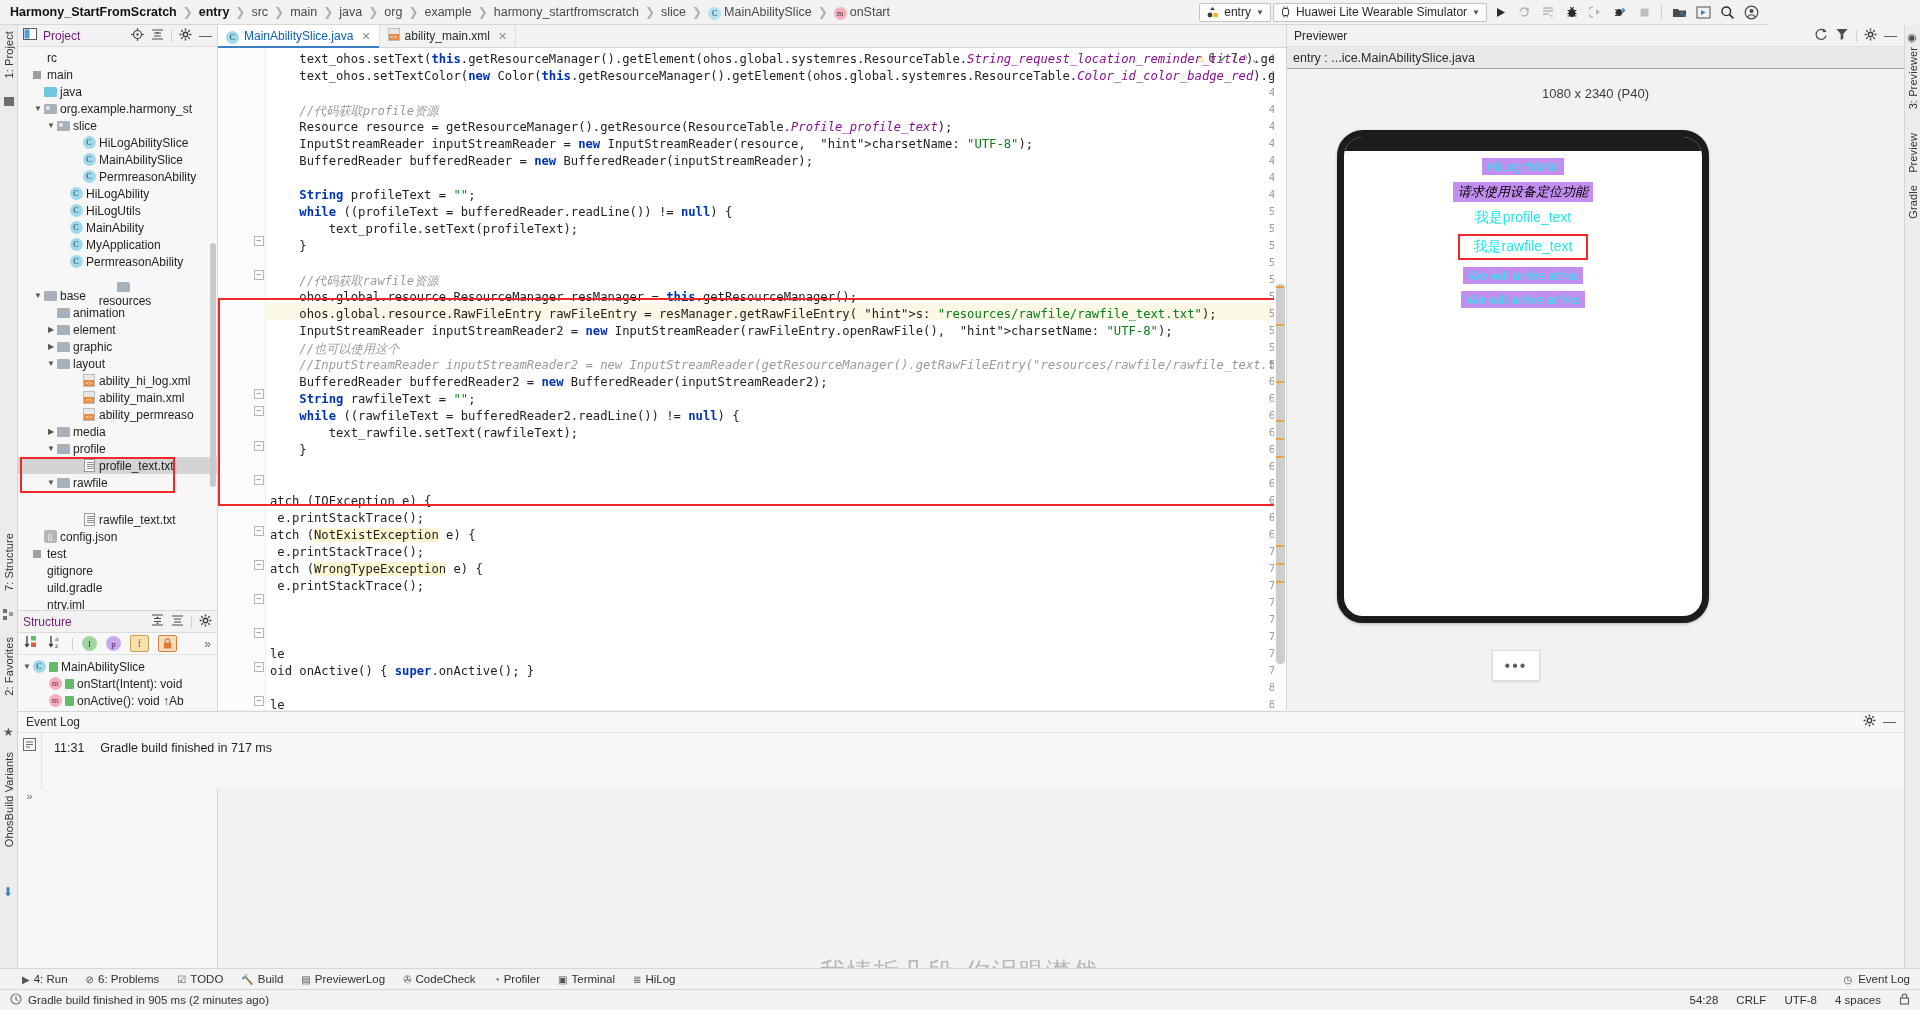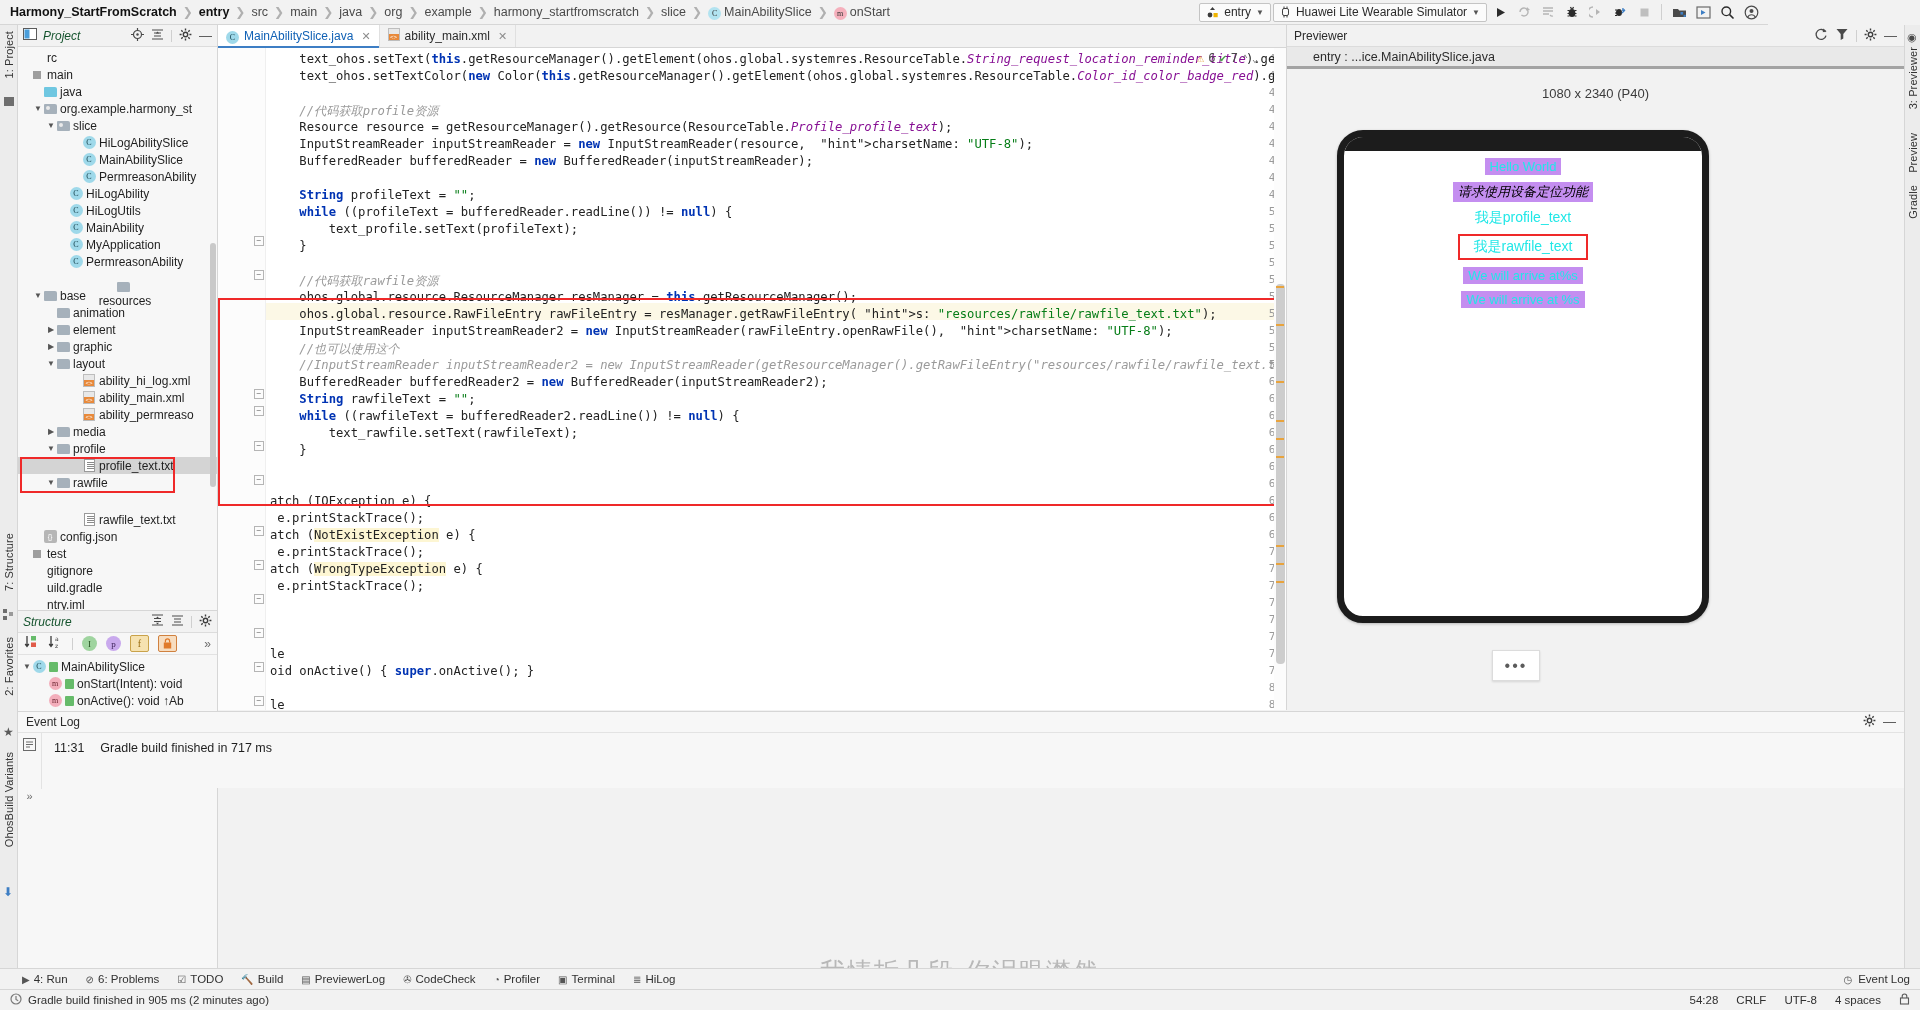--- a/index.html
+++ b/index.html
@@ -32,21 +32,21 @@
   .lrail { position:absolute; left:0; top:25px; width:18px; height:960px;
     background:#ececec; border-right:1px solid #d6d6d6; }
   .vtext { position:absolute; writing-mode:vertical-rl; transform:rotate(180deg);
     font-size:11px; color:#333; white-space:nowrap; letter-spacing:0.1px;}
 
   
   .proj { position:absolute; left:18px; top:25px; width:200px; height:585px;
     background:#f7f7f7; border-right:1px solid #d6d6d6; }
   .panelhdr { height:22px; display:flex; align-items:center; padding:0 5px;
     background:#f2f2f2; border-bottom:1px solid #dcdcdc; gap:6px; }
-  .panelhdr .ttl { font-size:12px; color:#14532d;font-style:italic; }
+  .panelhdr .ttl { font-size:12px; color:#701a75; }
   .hicons { margin-left:auto; display:flex; align-items:center; gap:7px; }
   .tree { position:absolute; top:22px; left:0; right:0; bottom:0; overflow:hidden;
     background:#f7f7f7; padding-top:2px; }
   .trow { height:17px; display:flex; align-items:center; font-size:12px;
     color:#1f1f1f; white-space:nowrap; position:relative; }
   .trow.sel { background:#d4d4d4; }
   .arrow { width:10px; text-align:center; font-size:8px; color:#555; flex:0 0 10px; }
   .ic { width:14px; height:14px; margin-right:3px; flex:0 0 14px; display:flex;
     align-items:center; justify-content:center; }
   .folder { width:13px;height:10px;background:#a6b1bb;border-radius:1px 2px 1px 1px; }
@@ -107,22 +107,22 @@
   .inspect { position:absolute; right:28px; top:3px; display:flex; align-items:center; gap:4px; font-size:12px;}
   .scrollbar { position:absolute; right:0; top:0; width:12px; bottom:0; background:#fcfcfc;}
   .sbthumb { position:absolute; right:1px; width:9px; background:#cdcdcd; border-radius:4px; }
   .errmark { position:absolute; right:2px; width:8px; height:2px; }
 
   
   .prev { position:absolute; right:16px; top:25px; width:618px; height:685px;
     background:#f2f2f2; border-left:1px solid #d6d6d6; }
   .prevhdr { height:22px; display:flex; align-items:center; padding:0 7px;
     border-bottom:1px solid #dcdcdc; background:#f2f2f2; }
-  .prevpath { height:22px; display:flex; align-items:center; padding:0 26px;
-    background:#e9e9e9; font-size:12.5px; color:#2b2b2b; border-bottom:3px solid #a3a3a3;}
+  .prevpath { height:22px; display:flex; align-items:center; padding:0 6px;
+    background:#e9e9e9; font-size:12.5px; color:#2b2b2b; border-bottom:1px solid #a3a3a3;}
   .prevres { text-align:center; font-size:13px; color:#3c3c3c; margin-top:17px; }
   .phone { position:absolute; left:50px; top:105px; width:372px; height:493px;
     border:7px solid #1c1c1c; border-radius:26px; background:#fff; overflow:hidden;
     box-shadow:0 1px 3px rgba(0,0,0,.25); }
   .pbar { height:14px; background:#1c1c1c; }
   .pc { text-align:center; margin-top:7px; }
   .chip { display:inline-block; background:#c48ef0; color:#21e7e7; padding:1px 5px; font-size:13px;}
   .chip.big { padding:8px 22px; font-size:19px; }
   .chip.pink { color:#000000;font-style:italic; }
   .plain { color:#21e7e7; font-size:14px; }
@@ -811,21 +811,21 @@
         </span>
         <span style="font-size:13px;color:#4a4a4a;line-height:10px;">—</span>
       </span>
     </div>
     <div class="prevpath">entry : ...ice.MainAbilitySlice.java</div>
     <div class="prevres">1080 x 2340 (P40)</div>
 
     <div class="phone">
       <div class="pbar"></div>
       <div class="pc">
-        <span class="chip">Hello World</span>
+        <span class="chip">HiLog World</span>
       </div>
       <div class="pc">
         <span class="chip pink">请求使用设备定位功能</span>
       </div>
       <div class="pc">
         <span class="plain"><span>我是profile_text</span></span>
       </div>
       <div class="pc">
         <span class="boxed">
           <span class="plain">我是rawfile_text</span>

